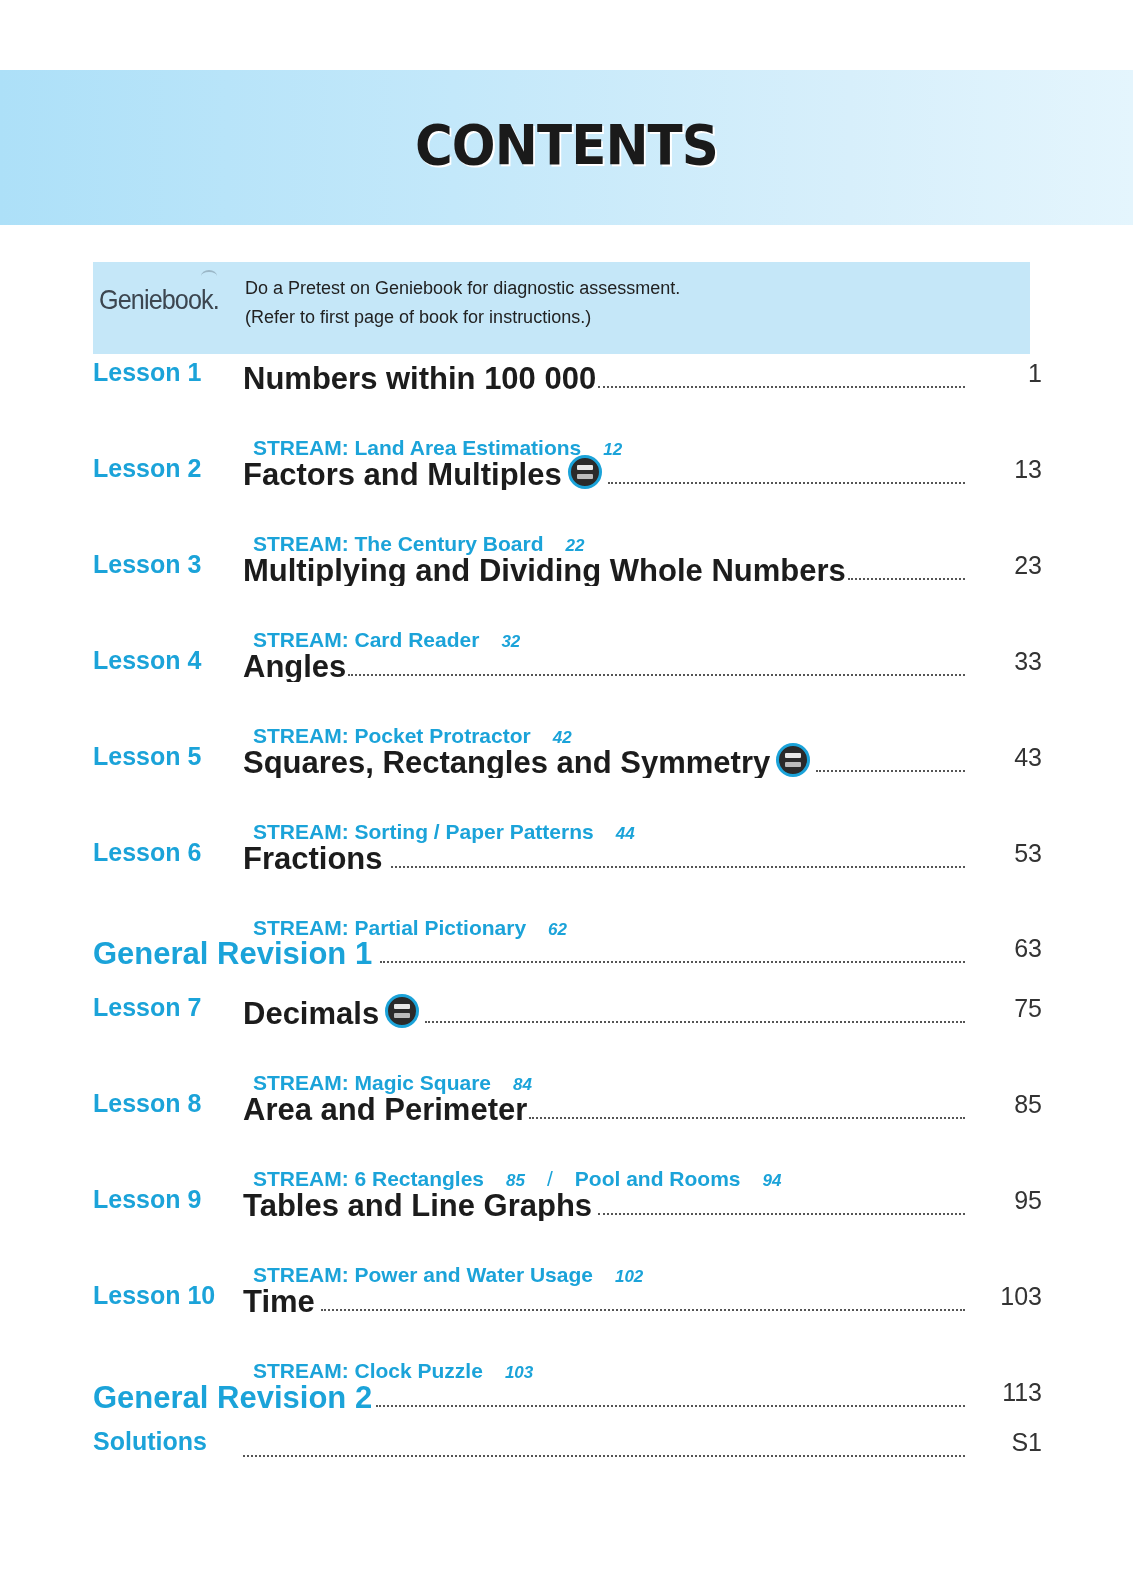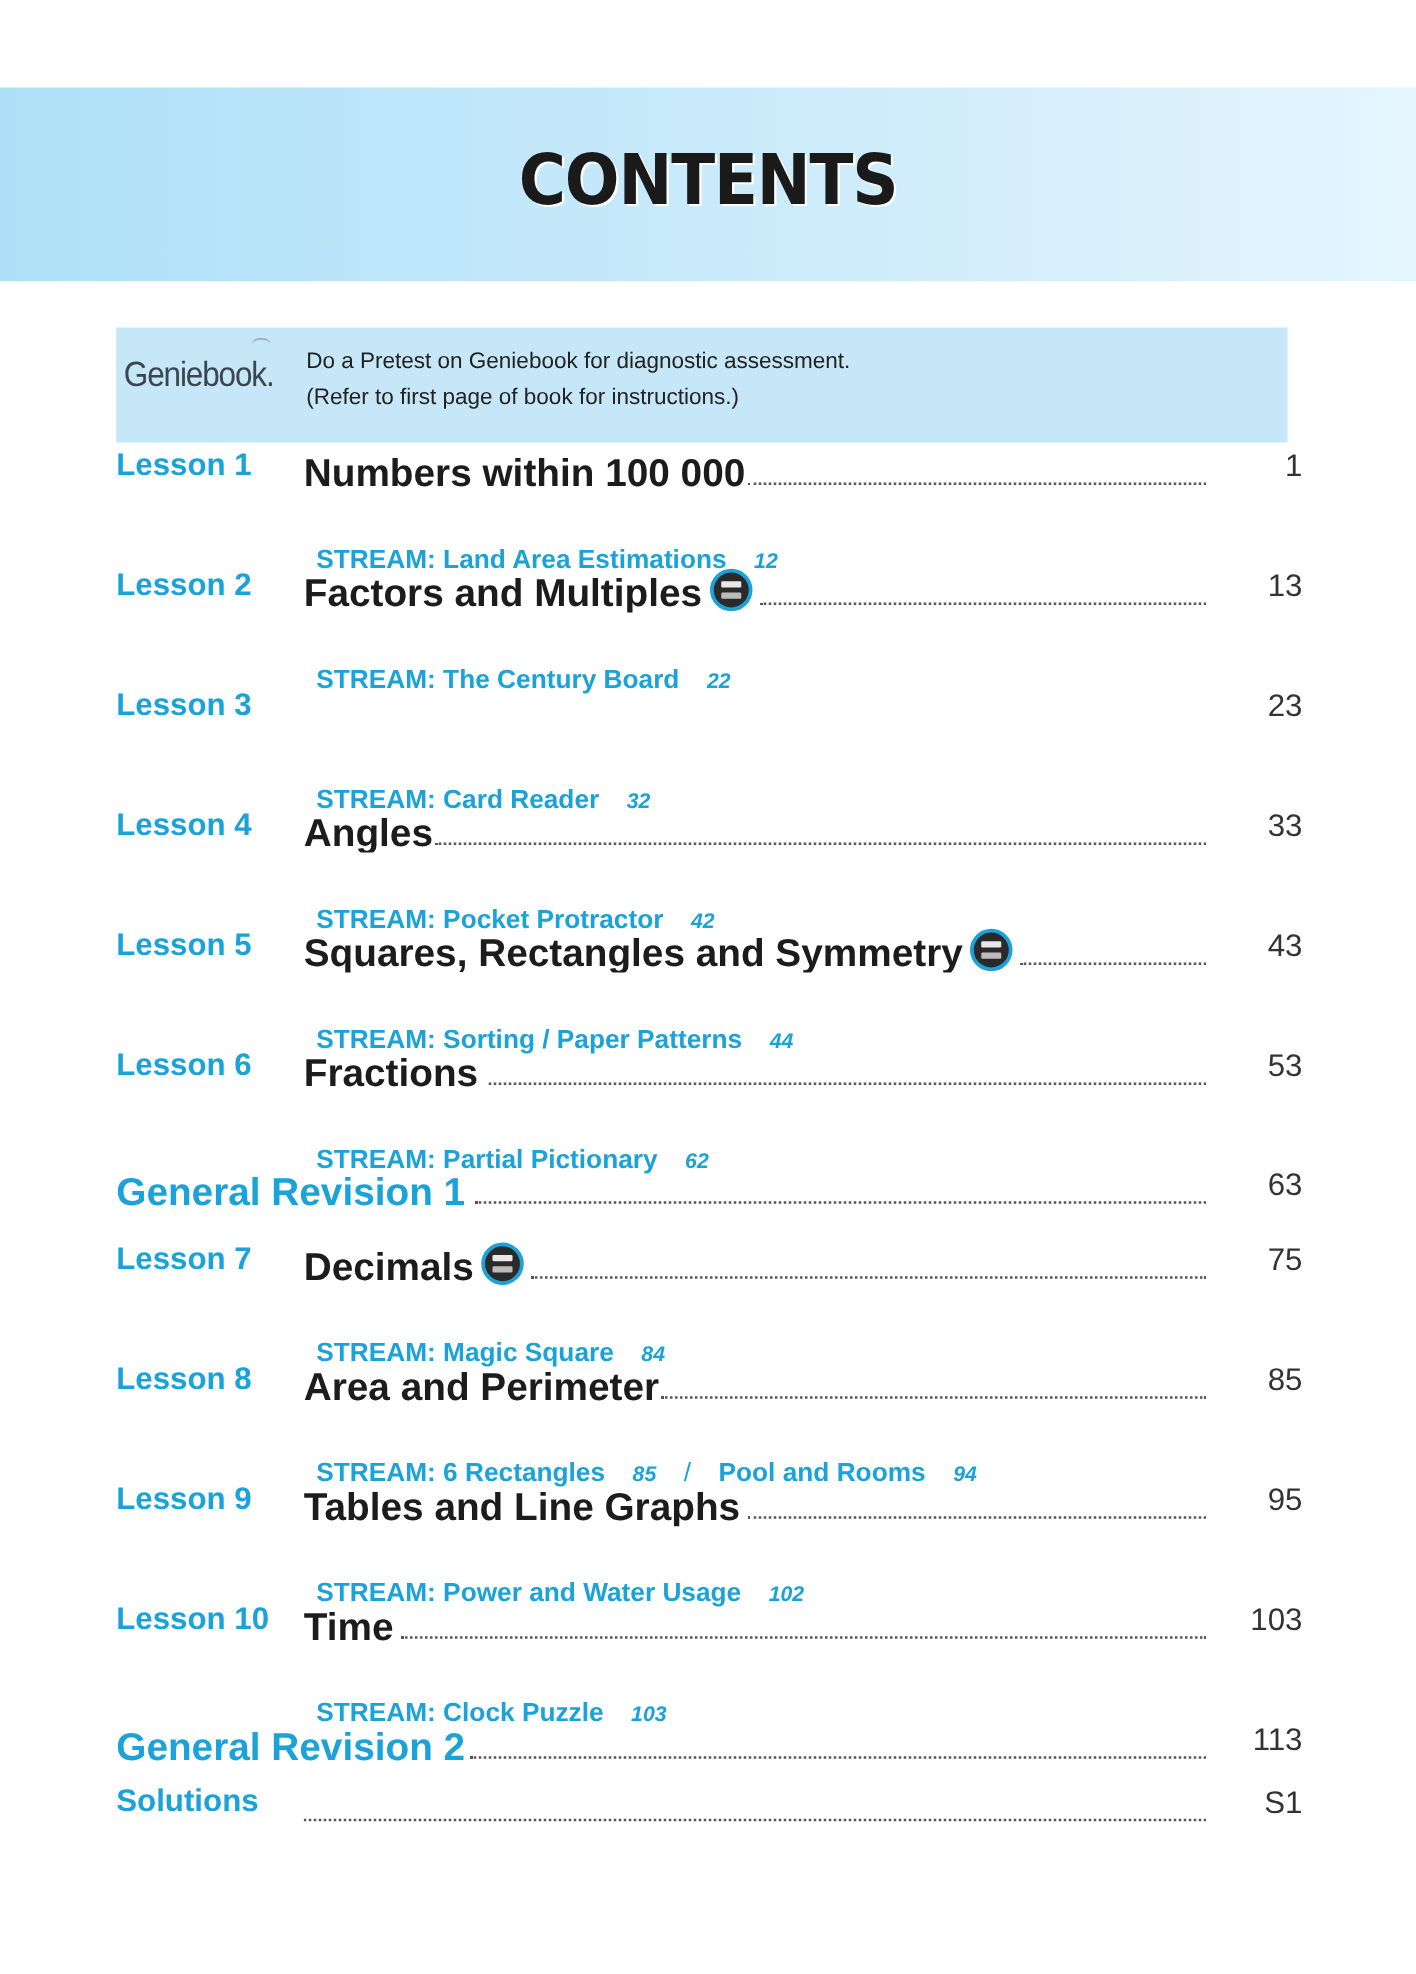--- a/index.html
+++ b/index.html
@@ -110,20 +110,24 @@
       <span class="lesson-title">Factors and Multiples</span>
       <span class="e-icon"></span>
       <span class="dots"></span>
     </div>
   <span class="page-num">13</span>
   <div class="stream-line"><span>STREAM: The Century Board</span><span class="stream-page">22</span></div>
 </div>
 
 <div class="row" style="top:550px">
   <span class="lesson-label">Lesson 3</span>
+  <div class="title-wrap">
+      <span class="lesson-title">Multiplying and Dividing Whole Numbers</span>
+      <span class="dots"></span>
+    </div>
   <span class="page-num">23</span>
   <div class="stream-line"><span>STREAM: Card Reader</span><span class="stream-page">32</span></div>
 </div>
 
 <div class="row" style="top:646px">
   <span class="lesson-label">Lesson 4</span>
   <div class="title-wrap">
       <span class="lesson-title">Angles</span>
       <span class="dots"></span>
     </div>

